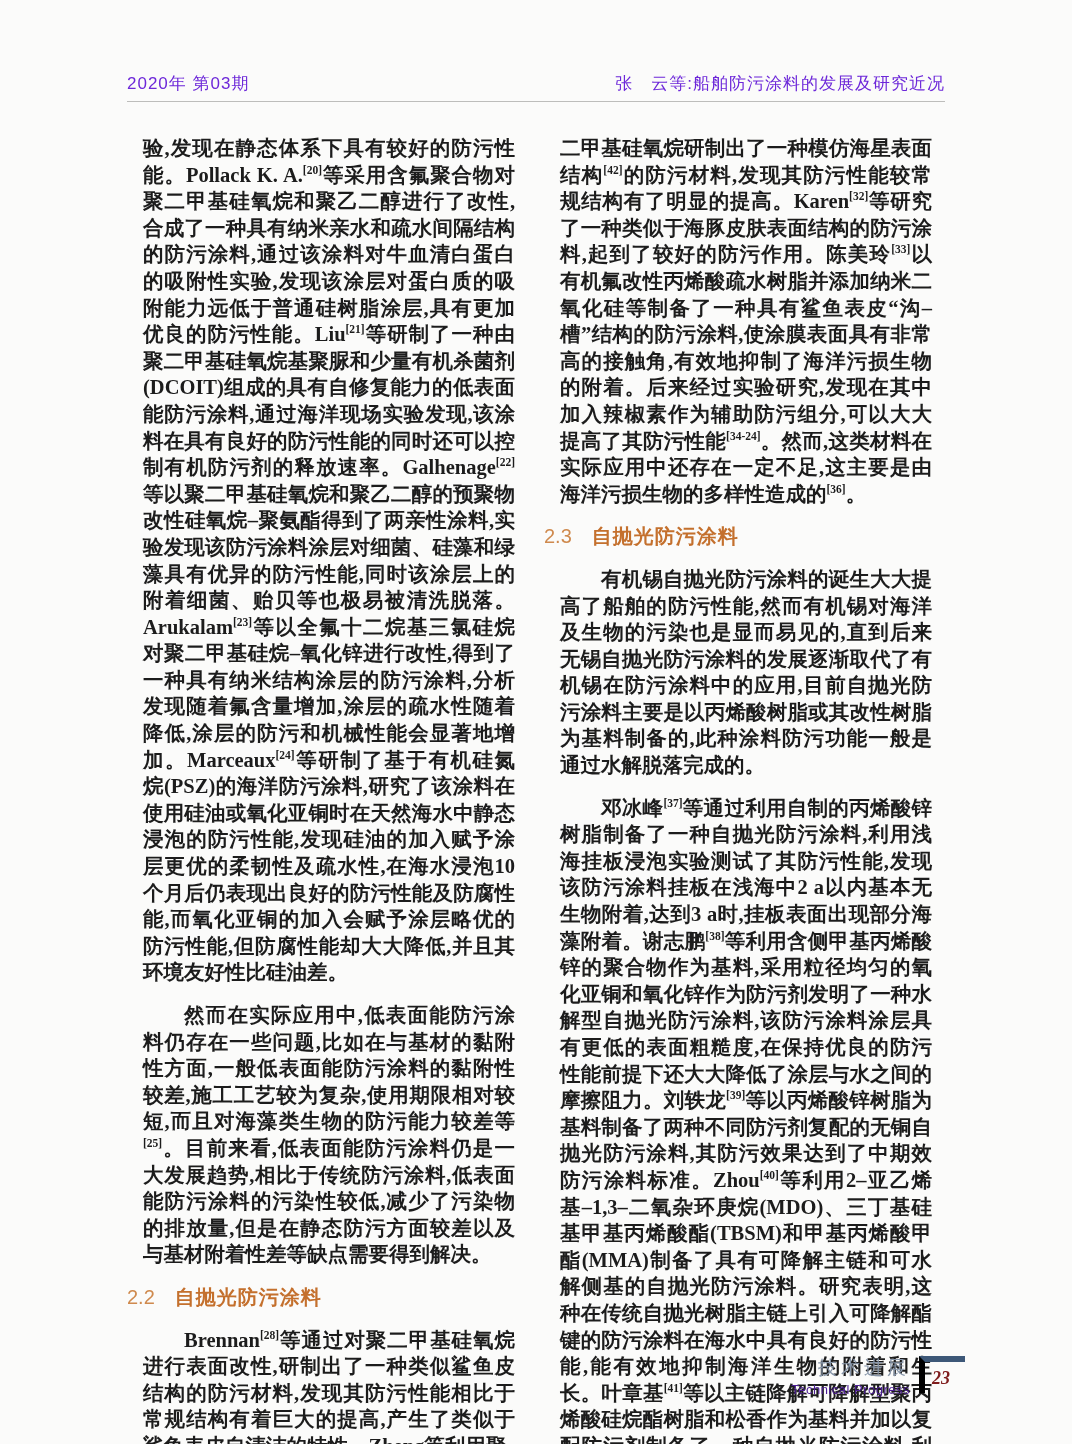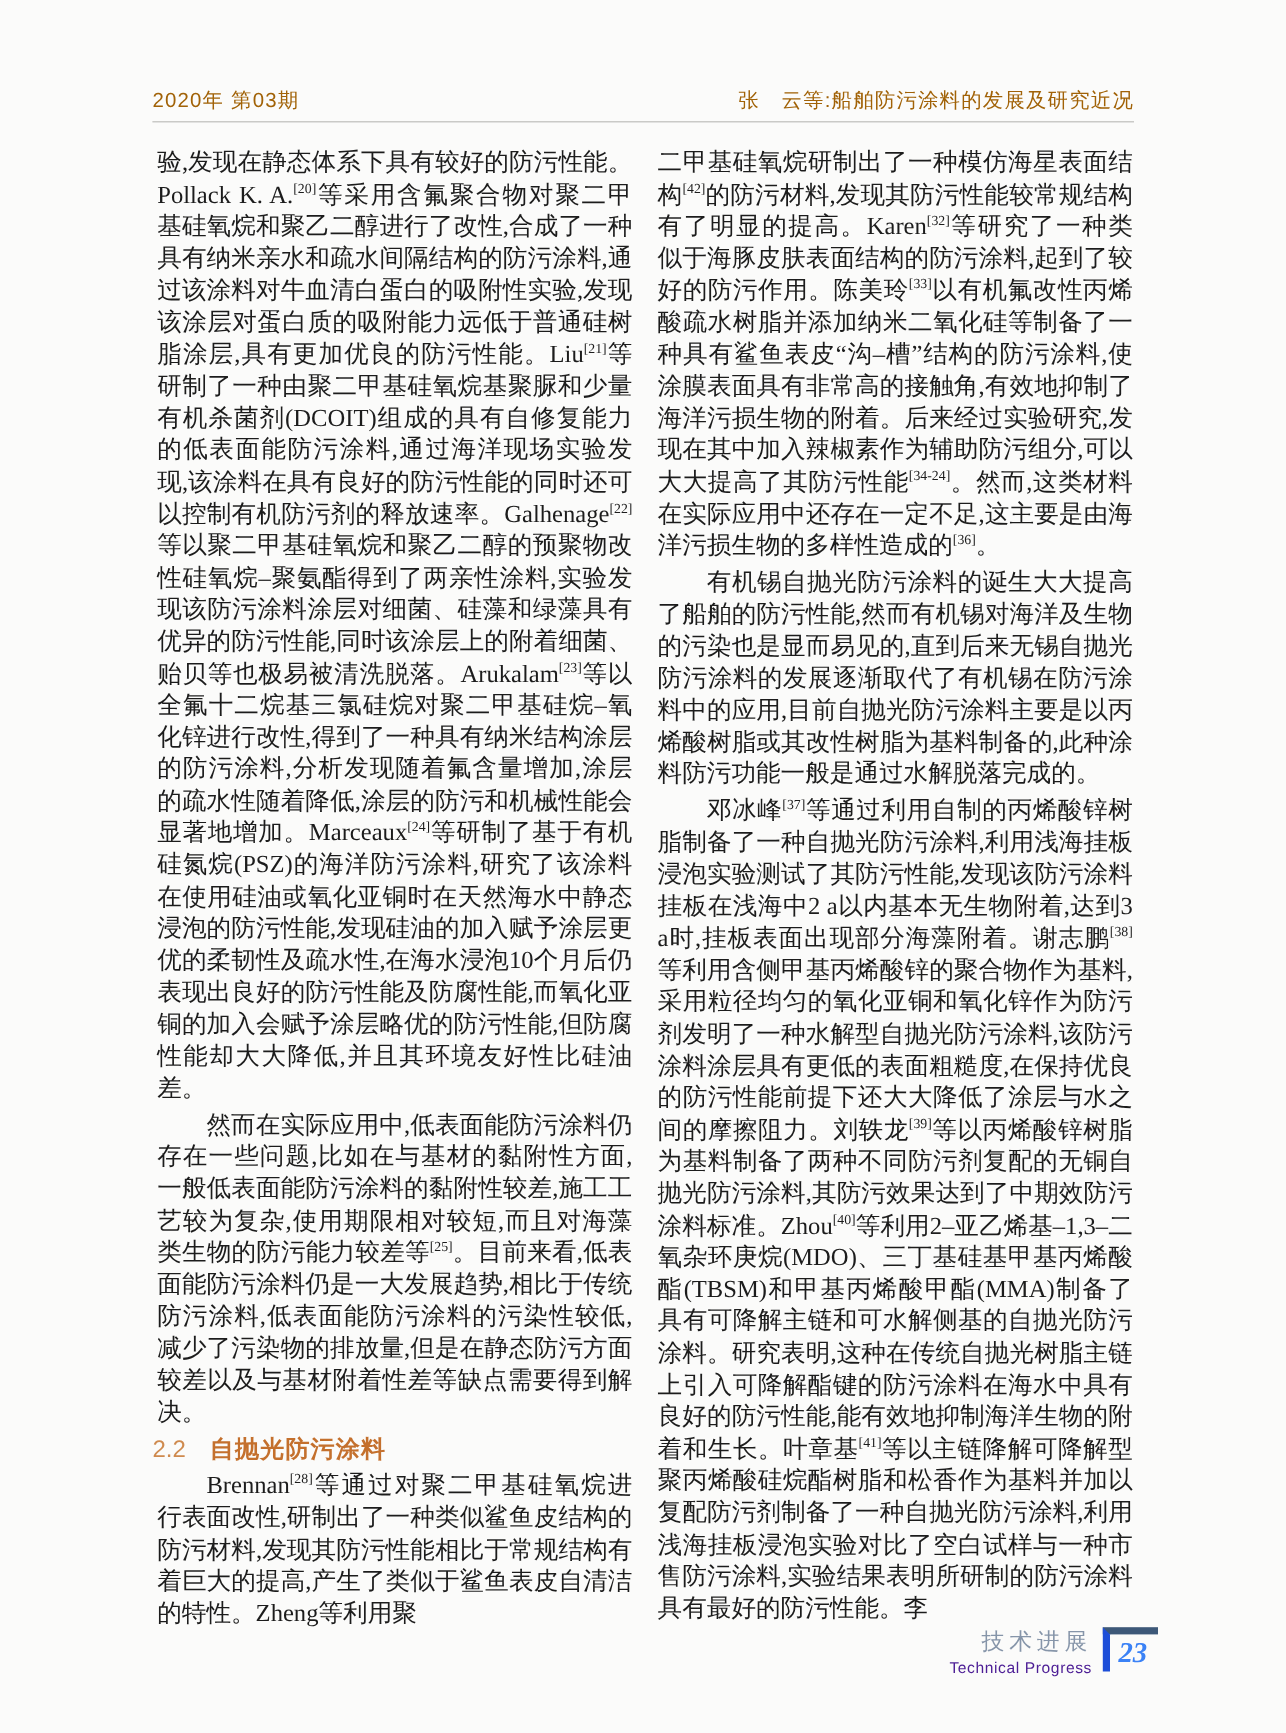--- a/index.html
+++ b/index.html
@@ -8,37 +8,37 @@
     background:#fbfbfa;
     font-family:"Liberation Serif","DejaVu Serif",serif;
     color:#1c1c1c;
     position:relative;
     overflow:hidden;
   }
   .page-header {
     position:absolute; left:127px; top:72px; width:818px;
     display:flex; justify-content:space-between; align-items:flex-end;
     font-family:"Liberation Sans","DejaVu Sans",sans-serif;
-    font-size:17px; color:#a16207;
+    font-size:17px; color:#6d28d9;
     padding-bottom:6px;
     border-bottom:1px solid #bdbdbb;
     letter-spacing:1px;
   }
   .columns {
     position:absolute; left:127px; top:119px; width:821px;
     display:flex; gap:13px;
   }
   .col {
     width:404px;
     font-size:20.5px;
     line-height:26.6px;
     text-align:justify;
     text-justify:inter-character;
   }
-  p.para { margin:4px; text-indent:2em; }
+  p.para { margin:16px; text-indent:2em;font-weight:bold; }
   p.para.noindent { text-indent:0; }
   sup {
     font-size:11.5px;
     line-height:0;
     vertical-align:super;
     letter-spacing:0;
   }
   .section-heading {
     font-family:"Liberation Sans","DejaVu Sans",sans-serif;
     font-size:20px;
@@ -63,45 +63,46 @@
     letter-spacing:4px;
   }
   .footer-en {
     font-size:13px; color:#4c1d95; margin-top:1px;
     letter-spacing:0.5px;
     margin-left:16px;
   }
   .page-num-box {
     width:33px; height:30px;
     border-top:6px solid #3d5878;
-    border-left:6px solid #1d4ed8;
+    border-left:6px solid #000000;
     padding:1px 0 0 7px;
     font-family:"Liberation Serif","DejaVu Serif",serif;
     font-style:italic; font-weight:bold;
-    font-size:24px; color:#3b82f6;
+    font-size:18px; color:#7f1d1d;
     line-height:30px;
   }
 </style>
 </head>
 <body>
 
 <div class="page-header">
   <span>2020年 第03期</span>
   <span>张　云等:船舶防污涂料的发展及研究近况</span>
 </div>
 
 <div class="columns">
   <div class="col">
       <p class="para noindent">验,发现在静态体系下具有较好的防污性能。Pollack K. A.<sup>[20]</sup>等采用含氟聚合物对聚二甲基硅氧烷和聚乙二醇进行了改性,合成了一种具有纳米亲水和疏水间隔结构的防污涂料,通过该涂料对牛血清白蛋白的吸附性实验,发现该涂层对蛋白质的吸附能力远低于普通硅树脂涂层,具有更加优良的防污性能。Liu<sup>[21]</sup>等研制了一种由聚二甲基硅氧烷基聚脲和少量有机杀菌剂(DCOIT)组成的具有自修复能力的低表面能防污涂料,通过海洋现场实验发现,该涂料在具有良好的防污性能的同时还可以控制有机防污剂的释放速率。Galhenage<sup>[22]</sup>等以聚二甲基硅氧烷和聚乙二醇的预聚物改性硅氧烷–聚氨酯得到了两亲性涂料,实验发现该防污涂料涂层对细菌、硅藻和绿藻具有优异的防污性能,同时该涂层上的附着细菌、贻贝等也极易被清洗脱落。Arukalam<sup>[23]</sup>等以全氟十二烷基三氯硅烷对聚二甲基硅烷–氧化锌进行改性,得到了一种具有纳米结构涂层的防污涂料,分析发现随着氟含量增加,涂层的疏水性随着降低,涂层的防污和机械性能会显著地增加。Marceaux<sup>[24]</sup>等研制了基于有机硅氮烷(PSZ)的海洋防污涂料,研究了该涂料在使用硅油或氧化亚铜时在天然海水中静态浸泡的防污性能,发现硅油的加入赋予涂层更优的柔韧性及疏水性,在海水浸泡10个月后仍表现出良好的防污性能及防腐性能,而氧化亚铜的加入会赋予涂层略优的防污性能,但防腐性能却大大降低,并且其环境友好性比硅油差。</p>
       <p class="para">然而在实际应用中,低表面能防污涂料仍存在一些问题,比如在与基材的黏附性方面,一般低表面能防污涂料的黏附性较差,施工工艺较为复杂,使用期限相对较短,而且对海藻类生物的防污能力较差等<sup>[25]</sup>。目前来看,低表面能防污涂料仍是一大发展趋势,相比于传统防污涂料,低表面能防污涂料的污染性较低,减少了污染物的排放量,但是在静态防污方面较差以及与基材附着性差等缺点需要得到解决。</p>
       <div class="section-heading"><span class="sec-num">2.2</span><span class="sec-title">自抛光防污涂料</span></div>
       <p class="para">Brennan<sup>[28]</sup>等通过对聚二甲基硅氧烷进行表面改性,研制出了一种类似鲨鱼皮结构的防污材料,发现其防污性能相比于常规结构有着巨大的提高,产生了类似于鲨鱼表皮自清洁的特性。Zheng等利用聚</p>
     </div>
   <div class="col">
       <p class="para noindent">二甲基硅氧烷研制出了一种模仿海星表面结构<sup>[42]</sup>的防污材料,发现其防污性能较常规结构有了明显的提高。Karen<sup>[32]</sup>等研究了一种类似于海豚皮肤表面结构的防污涂料,起到了较好的防污作用。陈美玲<sup>[33]</sup>以有机氟改性丙烯酸疏水树脂并添加纳米二氧化硅等制备了一种具有鲨鱼表皮“沟–槽”结构的防污涂料,使涂膜表面具有非常高的接触角,有效地抑制了海洋污损生物的附着。后来经过实验研究,发现在其中加入辣椒素作为辅助防污组分,可以大大提高了其防污性能<sup>[34-24]</sup>。然而,这类材料在实际应用中还存在一定不足,这主要是由海洋污损生物的多样性造成的<sup>[36]</sup>。</p>
+      <div class="section-heading"><span class="sec-num">2.3</span><span class="sec-title">自抛光防污涂料</span></div>
       <p class="para">有机锡自抛光防污涂料的诞生大大提高了船舶的防污性能,然而有机锡对海洋及生物的污染也是显而易见的,直到后来无锡自抛光防污涂料的发展逐渐取代了有机锡在防污涂料中的应用,目前自抛光防污涂料主要是以丙烯酸树脂或其改性树脂为基料制备的,此种涂料防污功能一般是通过水解脱落完成的。</p>
       <p class="para">邓冰峰<sup>[37]</sup>等通过利用自制的丙烯酸锌树脂制备了一种自抛光防污涂料,利用浅海挂板浸泡实验测试了其防污性能,发现该防污涂料挂板在浅海中2 a以内基本无生物附着,达到3 a时,挂板表面出现部分海藻附着。谢志鹏<sup>[38]</sup>等利用含侧甲基丙烯酸锌的聚合物作为基料,采用粒径均匀的氧化亚铜和氧化锌作为防污剂发明了一种水解型自抛光防污涂料,该防污涂料涂层具有更低的表面粗糙度,在保持优良的防污性能前提下还大大降低了涂层与水之间的摩擦阻力。刘轶龙<sup>[39]</sup>等以丙烯酸锌树脂为基料制备了两种不同防污剂复配的无铜自抛光防污涂料,其防污效果达到了中期效防污涂料标准。Zhou<sup>[40]</sup>等利用2–亚乙烯基–1,3–二氧杂环庚烷(MDO)、三丁基硅基甲基丙烯酸酯(TBSM)和甲基丙烯酸甲酯(MMA)制备了具有可降解主链和可水解侧基的自抛光防污涂料。研究表明,这种在传统自抛光树脂主链上引入可降解酯键的防污涂料在海水中具有良好的防污性能,能有效地抑制海洋生物的附着和生长。叶章基<sup>[41]</sup>等以主链降解可降解型聚丙烯酸硅烷酯树脂和松香作为基料并加以复配防污剂制备了一种自抛光防污涂料,利用浅海挂板浸泡实验对比了空白试样与一种市售防污涂料,实验结果表明所研制的防污涂料具有最好的防污性能。李</p>
     </div>
 </div>
 
 <div class="page-footer">
   <div class="footer-labels">
     <div class="footer-cn">技术进展</div>
     <div class="footer-en">Technical Progress</div>
   </div>

